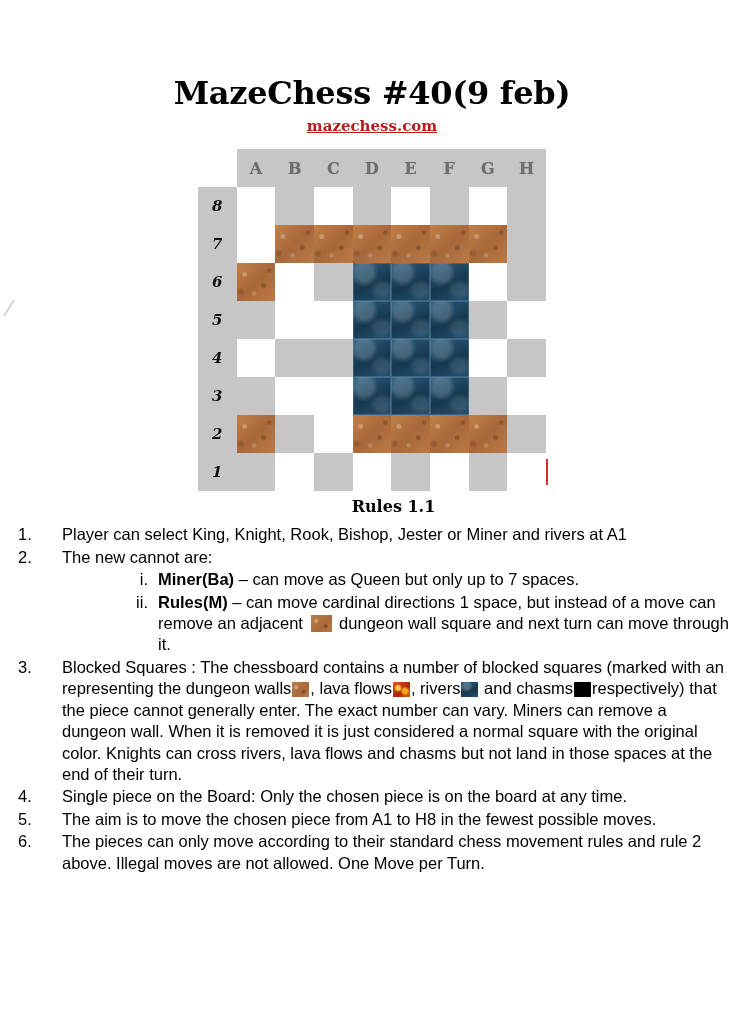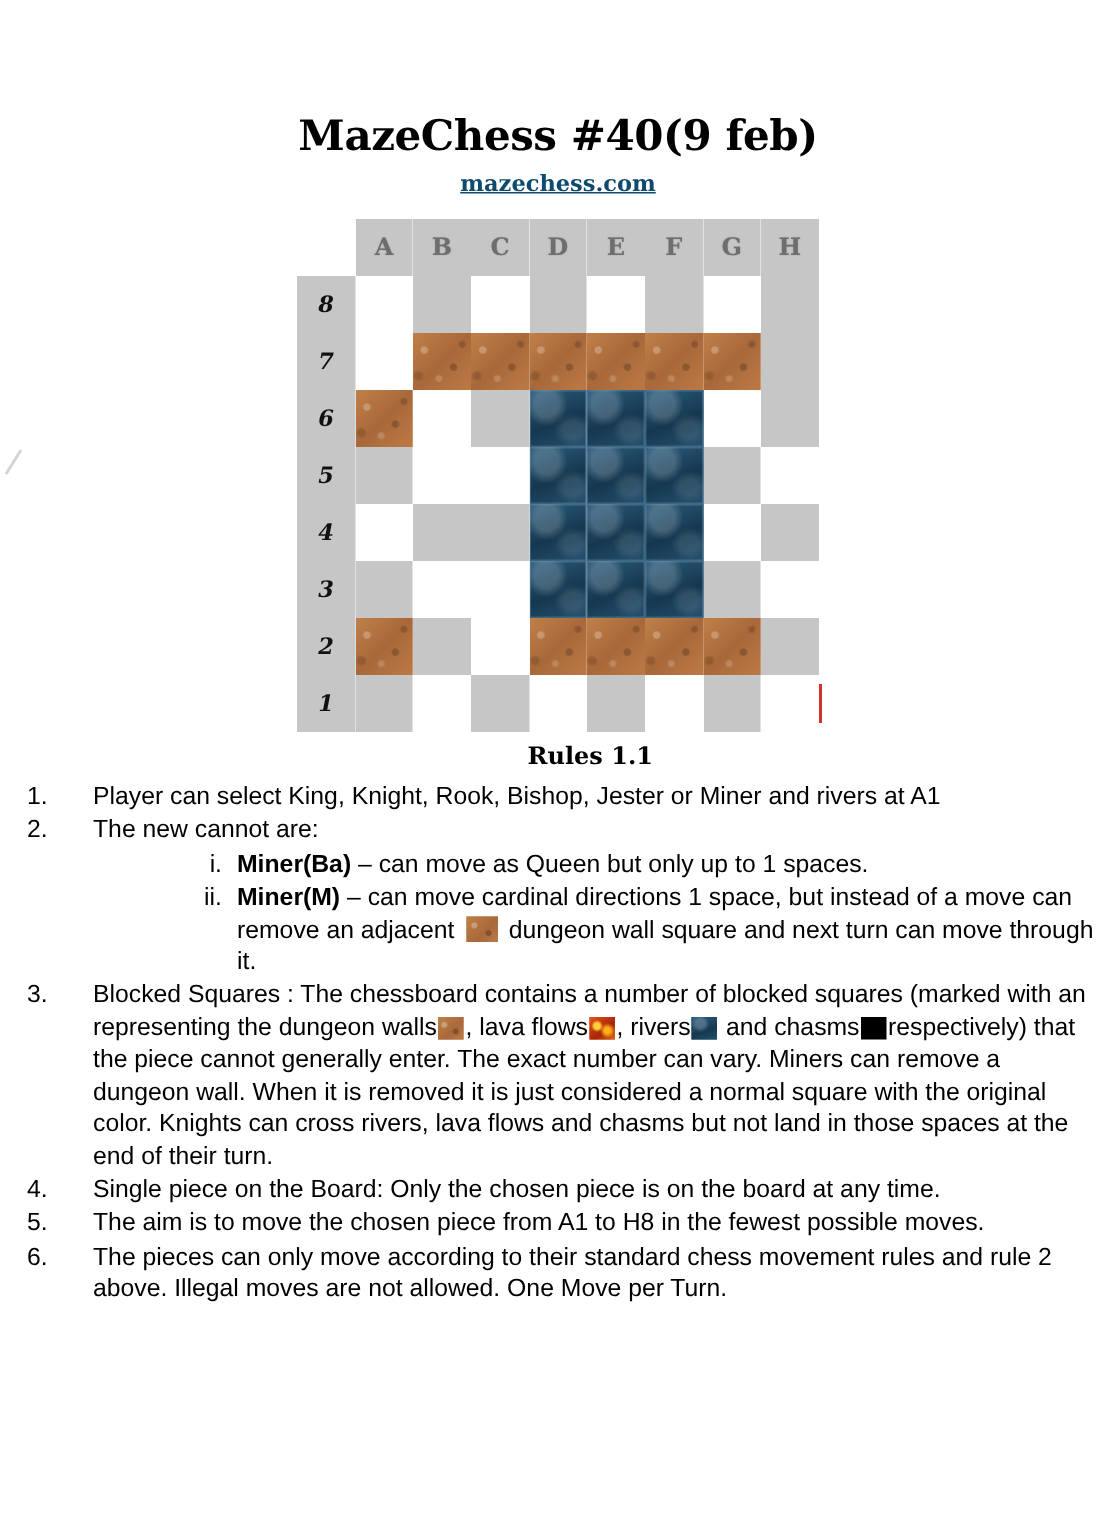--- a/index.html
+++ b/index.html
@@ -14,31 +14,31 @@
     font-family: "Liberation Sans", sans-serif;
     color: #000000;
     overflow: hidden;
   }
 
   
   .title {
     text-align: center;
     font-family: "DejaVu Serif", serif;
     font-weight: bold;
-    font-size: 28px;
+    font-size: 32px;
     letter-spacing: -0.3px;
     margin-top: 76px;
     line-height: 1.1;
   }
   .subtitle {
     text-align: center;
     margin-top: 6px;
   }
   .subtitle a, .subtitle span.link {
-    color: #0c4a6e;
+    color: #b91c1c;
     text-decoration: underline;
     font-weight: bold;
     font-size: 15px;
     font-family: "DejaVu Serif", serif;
     cursor: pointer;
   }
 
   
   .board-wrap {
     position: relative;
@@ -351,27 +351,27 @@
 
   <div class="rule-row">
     <div class="rule-num">2.</div>
     <div class="rule-body">The new cannot are:</div>
   </div>
 
   <div class="sub-list">
     <div class="sub-row">
       <div class="sub-num">i.</div>
       <div class="sub-body">
-        <b>Miner(Ba)</b><span> – can move as Queen but only up to 1 spaces.</span>
+        <b>Miner(Ba)</b><span> – can move as Queen but only up to 7 spaces.</span>
       </div>
     </div>
     <div class="sub-row">
       <div class="sub-num">ii.</div>
       <div class="sub-body">
-        <b>Miner(M)</b><span> – can move cardinal directions 1 space, but instead of a move can remove an adjacent </span><span class="sw-inline-wall-mid"></span><span> dungeon wall square and next turn can move through it.</span>
+        <b>Rules(M)</b><span> – can move cardinal directions 1 space, but instead of a move can remove an adjacent </span><span class="sw-inline-wall-mid"></span><span> dungeon wall square and next turn can move through it.</span>
       </div>
     </div>
   </div>
 
   <div class="rule-row">
     <div class="rule-num">3.</div>
     <div class="rule-body">
       <span>Blocked Squares : The chessboard contains a number of blocked squares (marked with an  representing the dungeon walls</span><span class="sw sw-wall"></span><span>, lava flows</span><span class="sw sw-lava"></span><span>, rivers</span><span class="sw sw-river"></span><span> and chasms</span><span class="sw sw-chasm"></span><span>respectively) that the piece cannot generally enter. The exact number can vary. Miners can remove a dungeon wall. When it is removed it is just considered a normal square with the original color. Knights can cross rivers, lava flows and chasms but not land in those spaces at the end of their turn.</span>
     </div>
   </div>

